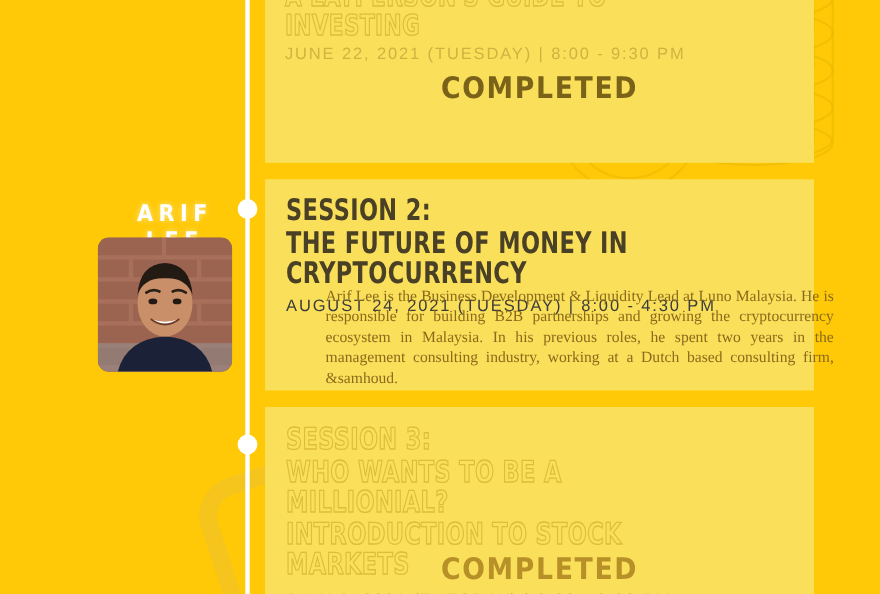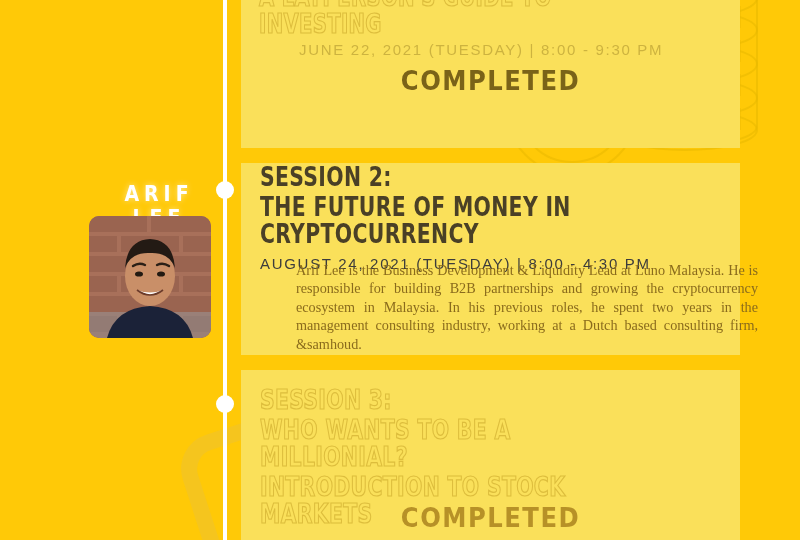--- a/index.html
+++ b/index.html
@@ -61,21 +61,21 @@
   }
 
   .date-line {
     font-family:"Liberation Sans", sans-serif;
     font-size:15px;
     font-weight:500;
     letter-spacing:1.7px;
     color:#3C3C3C;
     white-space:nowrap;
   }
-  .faded .date-line { color:rgba(150,125,30,0.45);margin-left:40px; }
+  .faded .date-line { color:rgba(150,125,30,0.45); }
 
   .bio {
     font-family:"Liberation Serif", serif;
     font-size:14.2px;
     line-height:1.30;
     color:#8A6B1C;
     text-align:justify;
     width:462px;
     margin-left:36px;
   }
@@ -194,21 +194,21 @@
       <div style="position:absolute; left:18px; top:44px; width:100%;">
         <div class="sess-title" style="font-size:26px;">A LAYPERSON'S GUIDE TO INVESTING</div>
         <div class="date-line" style="margin-top:4px;">JUNE 22, 2021 (TUESDAY)  |  8:00 - 9:30 PM</div>
       </div>
       <div class="completed" style="top:125px;">COMPLETED</div>
     </div>
   </div>
 
   <div class="card card-2">
     <div class="card-inner">
-      <div style="position:absolute; left:19px; top:0;">
+      <div style="position:absolute; left:19px; top:15px;">
         <div class="sess-label">SESSION 2:</div>
         <div class="sess-title" style="margin-top:2px;">THE FUTURE OF MONEY IN CRYPTOCURRENCY</div>
         <div class="date-line" style="margin-top:7px;">AUGUST 24, 2021 (TUESDAY)  |  8:00 - 4:30 PM</div>
       </div>
       <div class="bio" style="position:absolute; left:19px; top:98px;">Arif Lee is the Business Development &amp; Liquidity Lead at Luno Malaysia. He is responsible for building B2B partnerships and growing the cryptocurrency ecosystem in Malaysia. In his previous roles, he spent two years in the management consulting industry, working at a Dutch based consulting firm, &amp;samhoud.</div>
     </div>
   </div>
 
   <div class="card card-3 hollow faded">
     <div class="card-inner">

